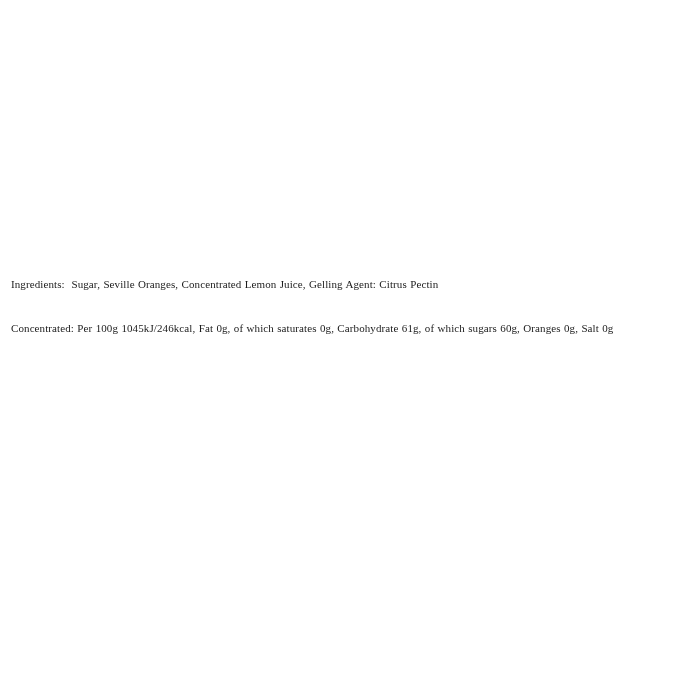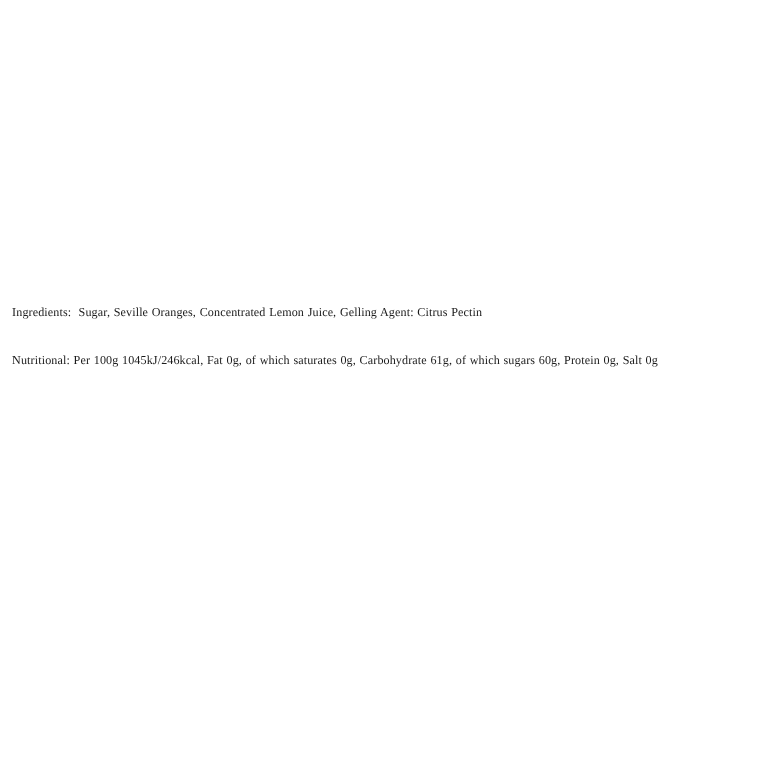--- a/index.html
+++ b/index.html
@@ -43,16 +43,16 @@
   }
 </style>
 </head>
 <body>
 
 <div class="page">
   <div class="content-block">
 
     <p class="info-paragraph"><span class="label">Ingredients:</span><span class="label">  </span><span>Sugar, Seville Oranges, Concentrated Lemon Juice, Gelling Agent: Citrus Pectin</span></p>
 
-    <p class="info-paragraph"><span class="label">Nutritional:</span><span class="label"> </span><span>Per 100g 1045kJ/246kcal, Fat 0g, of which saturates 0g, Carbohydrate 61g, of which sugars 60g, Protein 0g, Salt 0g</span></p>
+    <p class="info-paragraph"><span class="label">Concentrated:</span><span class="label"> </span><span>Per 100g 1045kJ/246kcal, Fat 0g, of which saturates 0g, Carbohydrate 61g, of which sugars 60g, Oranges 0g, Salt 0g</span></p>
 
   </div>
 </div>
 
 </body></html>

